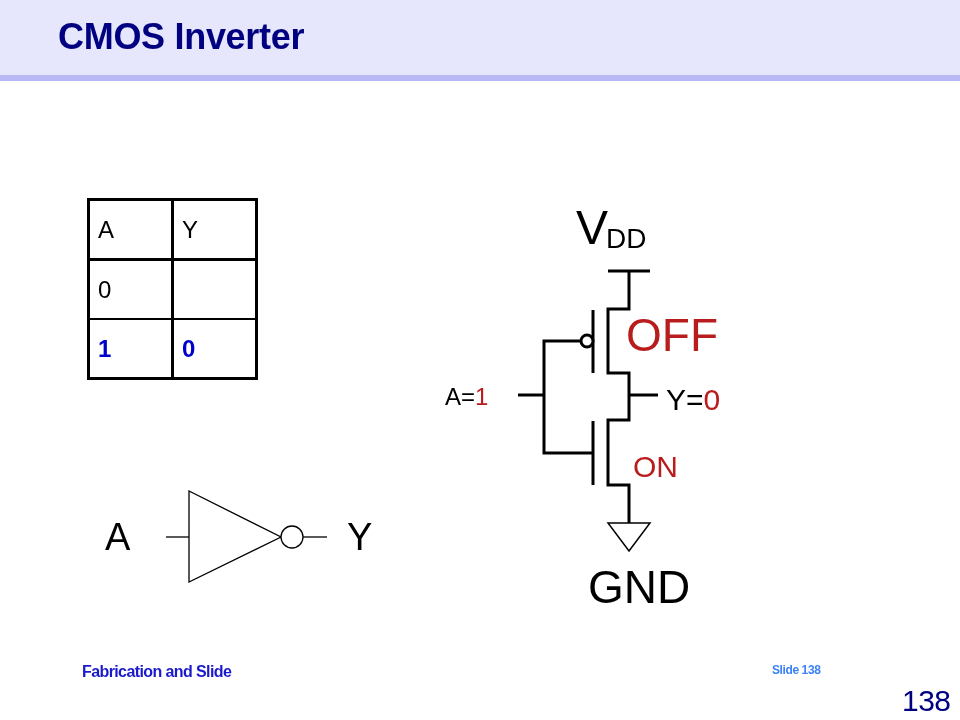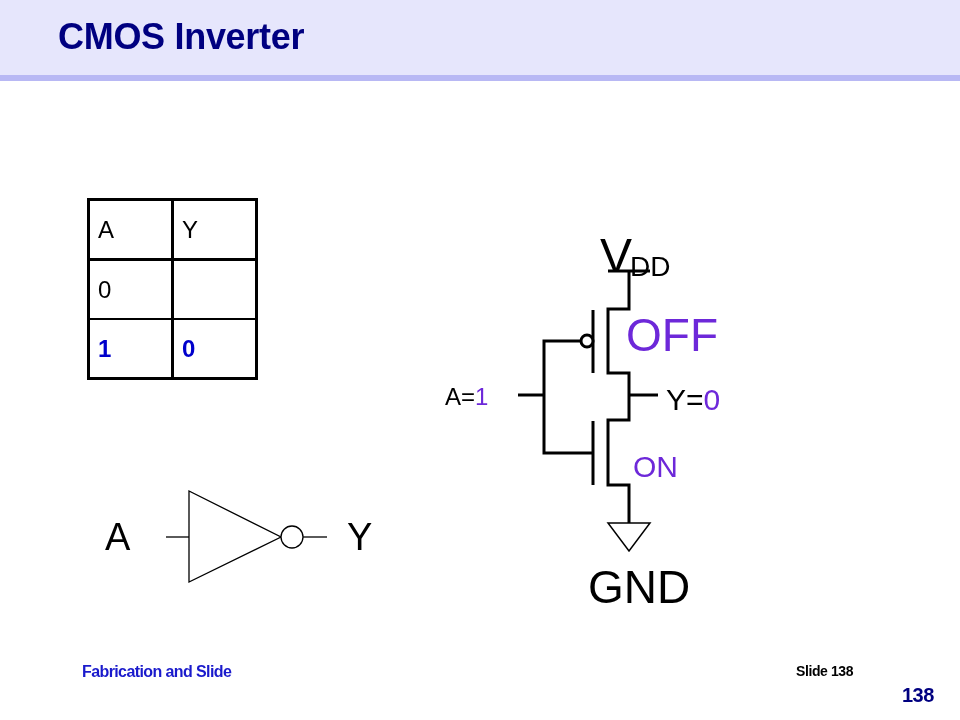--- a/index.html
+++ b/index.html
@@ -8,24 +8,24 @@
   .header { position:absolute; left:0; top:0; width:960px; height:75px; background:#e6e6fc; }
   .header-bar { position:absolute; left:0; top:75px; width:960px; height:6px; background:#b8b8f4; }
   .title { position:absolute; left:30px; top:16px; font-size:36px; font-weight:bold; color:#000080; letter-spacing:-0.3px;margin-left:28px; }
   table.tt { position:absolute; left:87px; top:198px; border-collapse:collapse; border:3px solid #000; }
   table.tt td { width:73px; height:57px; border:2px solid #000; font-size:24px; padding:0 0 0 8px; vertical-align:middle; color:#000; }
   table.tt tr.hdr td { border-bottom:3px solid #000; }
   table.tt td.blue { color:#0000cc; font-weight:bold; }
   table.tt td.vsep { border-right:3px solid #000; }
   svg.schem { position:absolute; left:0; top:0; }
   .lbl { position:absolute; color:#000; white-space:nowrap; }
-  .blue { color:#6d28d9; }
+  .blue { color:#b91c1c; }
   .footer-left { position:absolute; left:82px; top:663px; font-size:16px; font-weight:bold; color:#1a1acc; letter-spacing:-0.6px; }
-  .footer-right { position:absolute; left:796px; top:663px; font-size:14px; font-weight:bold; color:#000000; letter-spacing:-0.4px; }
-  .page-num { position:absolute; left:902px; top:684px; font-size:20px; font-weight:bold; color:#000080; letter-spacing:-0.5px; }
+  .footer-right { position:absolute; left:772px; top:663px; font-size:12px; font-weight:bold; color:#3b82f6; letter-spacing:-0.4px; }
+  .page-num { position:absolute; left:902px; top:684px; font-size:30px; font-weight:normal; color:#000080; letter-spacing:-0.5px; }
 </style>
 </head>
 <body>
 
 <div class="header"></div>
 <div class="header-bar"></div>
 <div class="title">CMOS Inverter</div>
 
 <table class="tt">
   <tbody>
@@ -62,21 +62,21 @@
     <line x1="593" y1="421" x2="593" y2="485"></line>
     <line x1="518" y1="395" x2="544" y2="395"></line>
     <line x1="629" y1="395" x2="658" y2="395"></line>
     <polygon points="608,523 650,523 629,551" stroke-width="1.5" fill="#fff"></polygon>
   </g>
 </svg>
 
 <div class="lbl" style="left:105px;top:516px;font-size:38px;">A</div>
 <div class="lbl" style="left:347px;top:516px;font-size:38px;">Y</div>
 
-<div class="lbl" style="left:600px;top:200px;margin-top:28px;">
+<div class="lbl" style="left:576px;top:200px;">
   <span style="font-size:48px;">V</span><span style="font-size:28px;position:relative;top:4px;left:-2px;">DD</span>
 </div>
 
 <div class="lbl blue" style="left:626px;top:308px;font-size:46px;">OFF</div>
 <div class="lbl blue" style="left:633px;top:450px;font-size:30px;">ON</div>
 
 <div class="lbl" style="left:445px;top:383px;font-size:24px;">
   <span>A=</span><span class="blue">1</span>
 </div>
 <div class="lbl" style="left:666px;top:383px;font-size:30px;">

